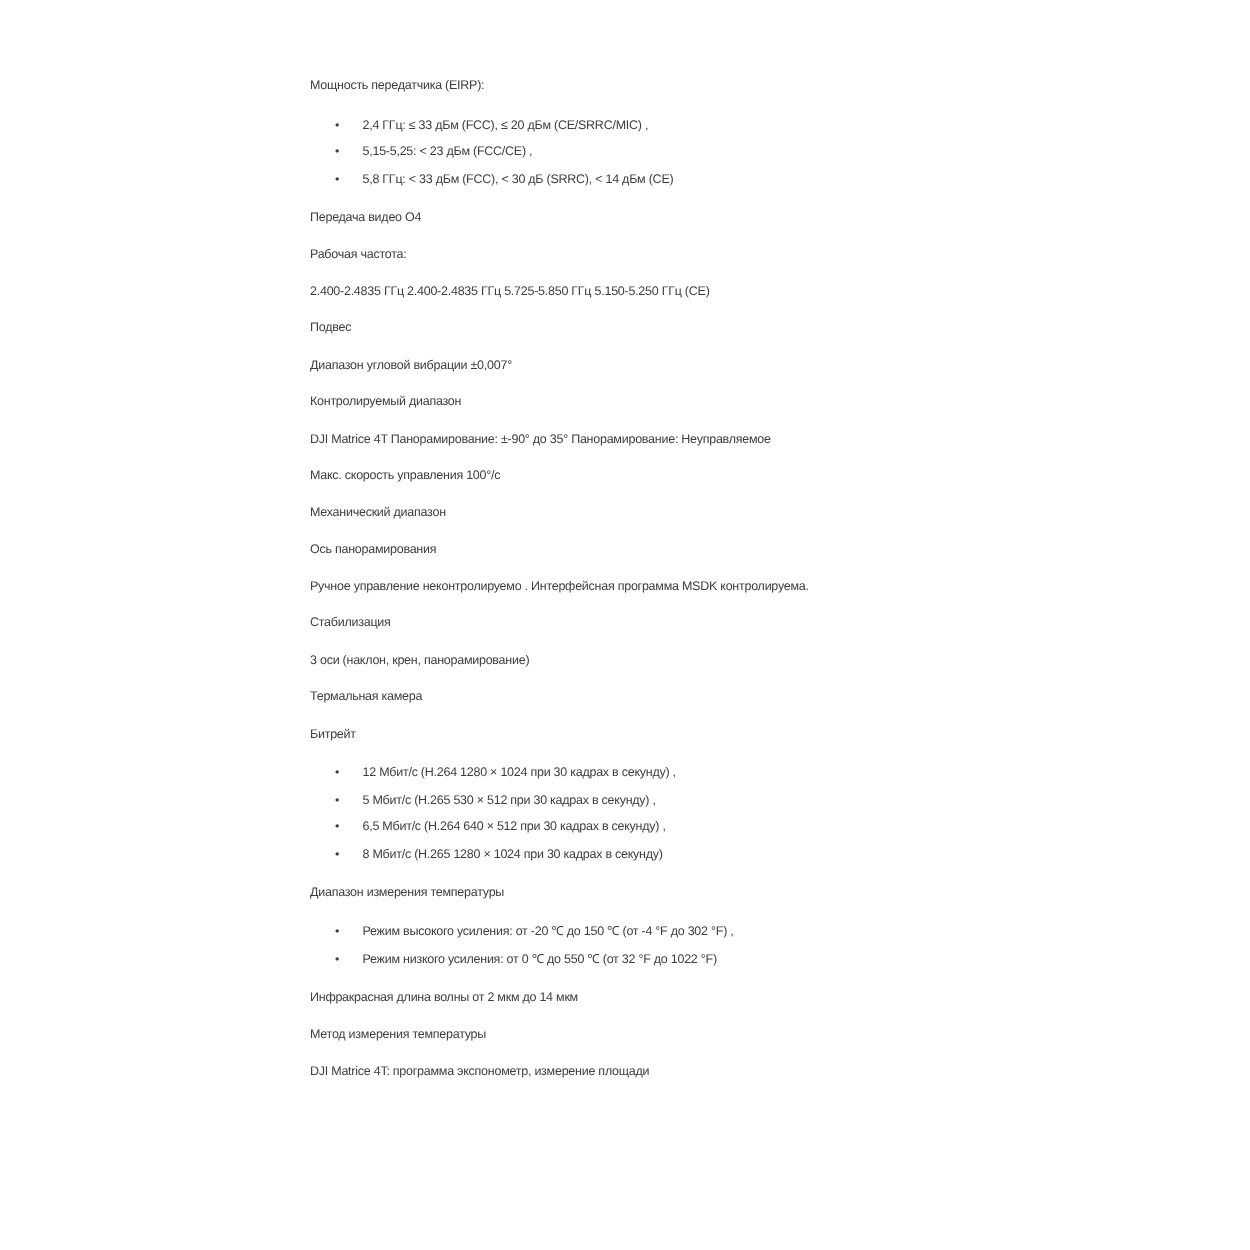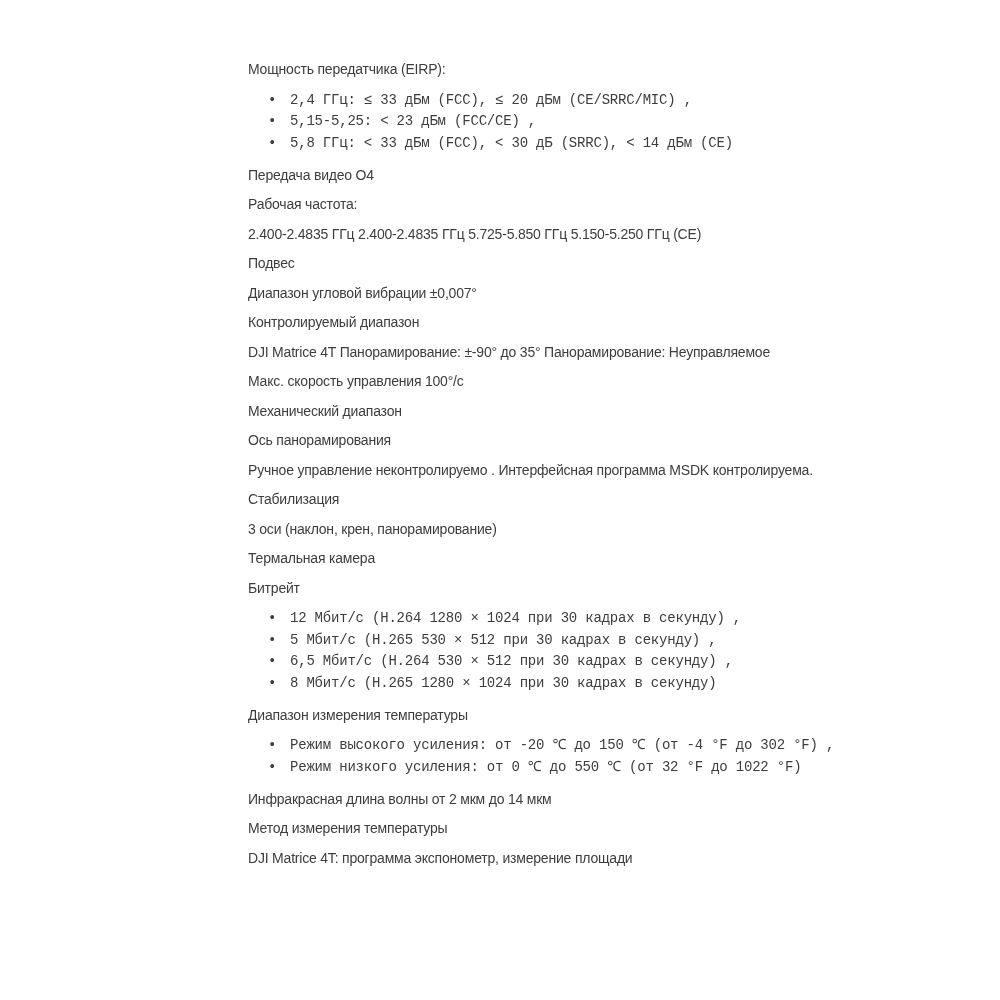--- a/index.html
+++ b/index.html
@@ -14,39 +14,38 @@
     background: #ffffff;
     overflow: hidden;
   }
   .doc {
     position: absolute;
     left: 248px;
     top: 60px;
     width: 620px;
     color: #3d3d3d;
     font-family: "Liberation Sans", sans-serif;
-    font-size: 14px;
+    font-size: 10px;
     line-height: 18px;
     letter-spacing: -0.2px;
   }
   p.spec {
     margin: 0 0 11.5px 0;
     white-space: nowrap;
   }
   ul.bullets {
     list-style: none;
     margin: 0 0 11.5px 0;
     padding: 0 0 0 20px;
   }
   ul.bullets li {
     position: relative;
     padding-left: 22px;
     line-height: 21.5px;
     white-space: nowrap;
-    font-family: Liberation Mono, monospace;
   }
   ul.bullets li::before {
     content: "\2022";
     position: absolute;
     left: 0;
     top: 0;
   }
   p.two-line {
     margin-bottom: 10px;
   }
@@ -89,21 +88,21 @@
 
     <p class="spec">Стабилизация</p>
     <p class="spec">3 оси (наклон, крен, панорамирование)</p>
 
     <p class="spec">Термальная камера</p>
 
     <p class="spec">Битрейт</p>
     <ul class="bullets">
       <li>12 Мбит/с (H.264 1280 × 1024 при 30 кадрах в секунду) ,</li>
       <li>5 Мбит/с (H.265 530 × 512 при 30 кадрах в секунду) ,</li>
-      <li>6,5 Мбит/с (H.264 530 × 512 при 30 кадрах в секунду) ,</li>
+      <li>6,5 Мбит/с (H.264 640 × 512 при 30 кадрах в секунду) ,</li>
       <li>8 Мбит/с (H.265 1280 × 1024 при 30 кадрах в секунду)</li>
     </ul>
 
     <p class="spec">Диапазон измерения температуры</p>
     <ul class="bullets">
       <li>Режим высокого усиления: от -20 ℃ до 150 ℃ (от -4 °F до 302 °F) ,</li>
       <li>Режим низкого усиления: от 0 ℃ до 550 ℃ (от 32 °F до 1022 °F)</li>
     </ul>
 
     <p class="spec">Инфракрасная длина волны от 2 мкм до 14 мкм</p>

